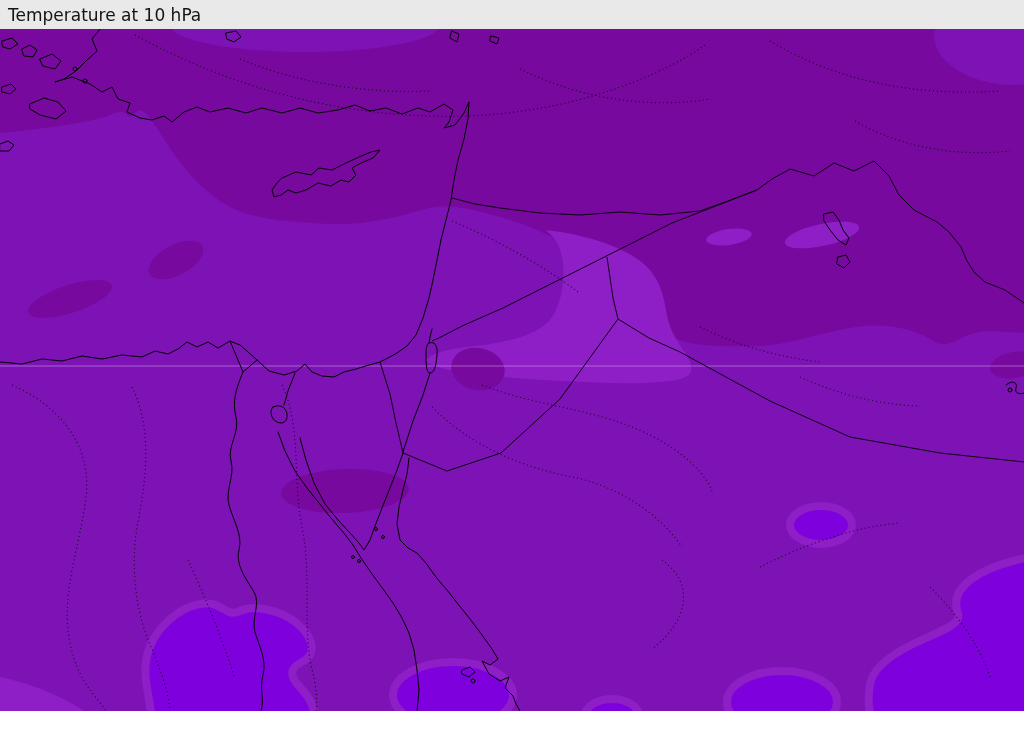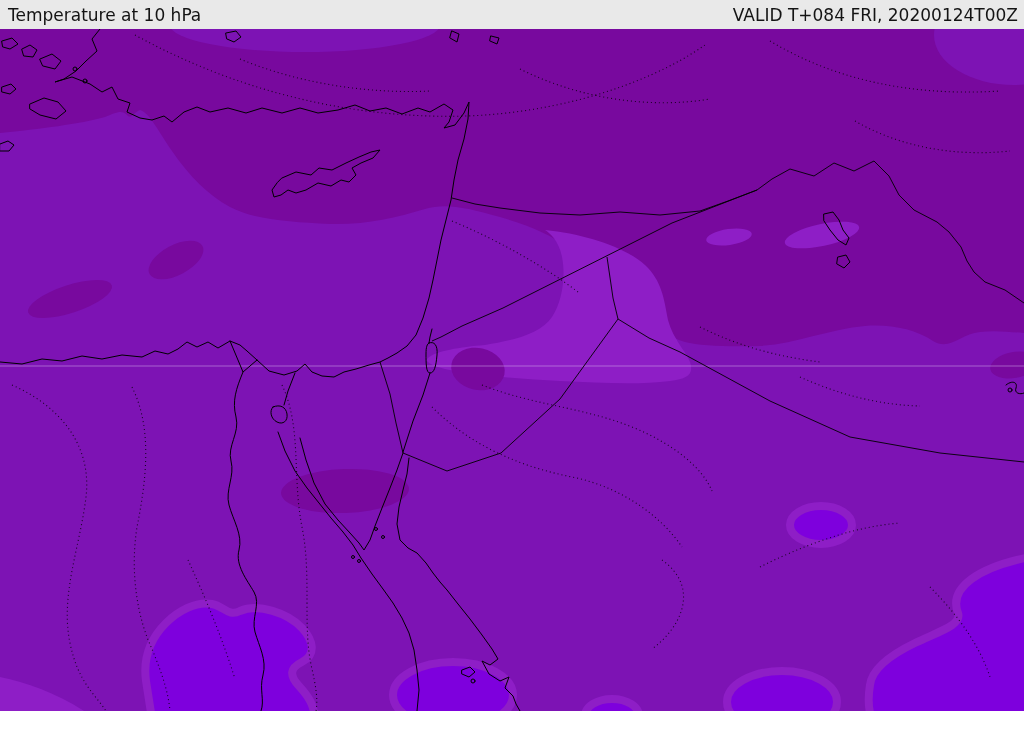--- a/index.html
+++ b/index.html
@@ -25,21 +25,20 @@
   .dotted{fill:none;stroke:var(--line,#000);stroke-width:1.1;stroke-dasharray:1 3;opacity:.8;}
   .grat{stroke:#dcc0f2;stroke-width:1;opacity:.45;}
 </style>
 </head>
 <body>
 
 <div id="stage">
 
   <div id="topbar" class="bar">
     <span class="left">Temperature at 10 hPa</span>
-    <span class="right">VALID T+084 FRI, 20200124T00Z</span>
   </div>
 
   <div id="mapwrap">
   <svg width="1024" height="682" viewBox="0 0 1024 682">
 
     <g>
       <rect x="0" y="0" width="1024" height="682" class="f-cold"></rect>
       <path class="f-coldest" d="M 0,104 C 40,100 80,95 105,88 C 115,84 122,80 127,86 C 131,91 134,83 140,81
            C 150,84 158,102 172,122 C 190,148 208,166 230,178 C 255,191 290,193 330,195
            C 365,196 395,189 425,180 C 445,174 465,178 500,188 C 530,197 550,205 570,220

